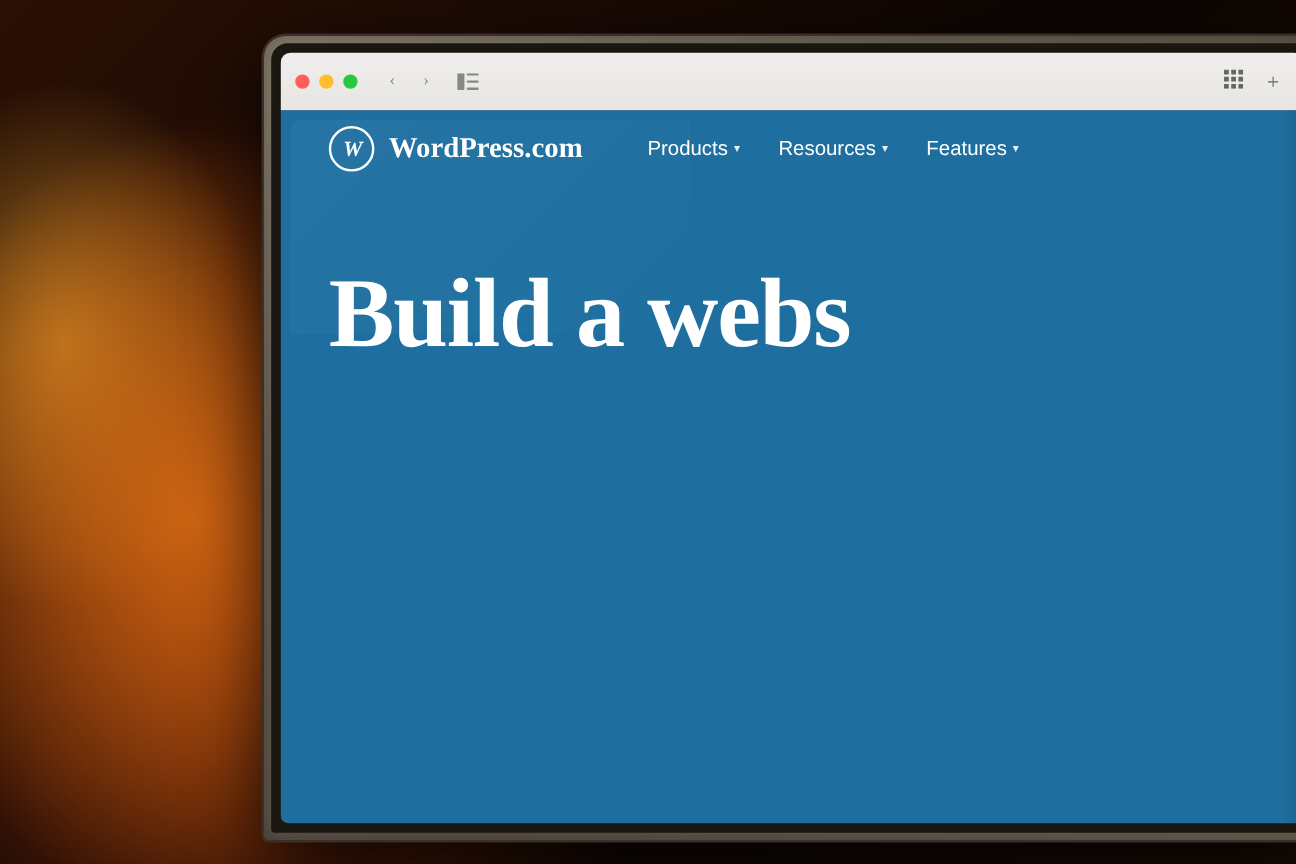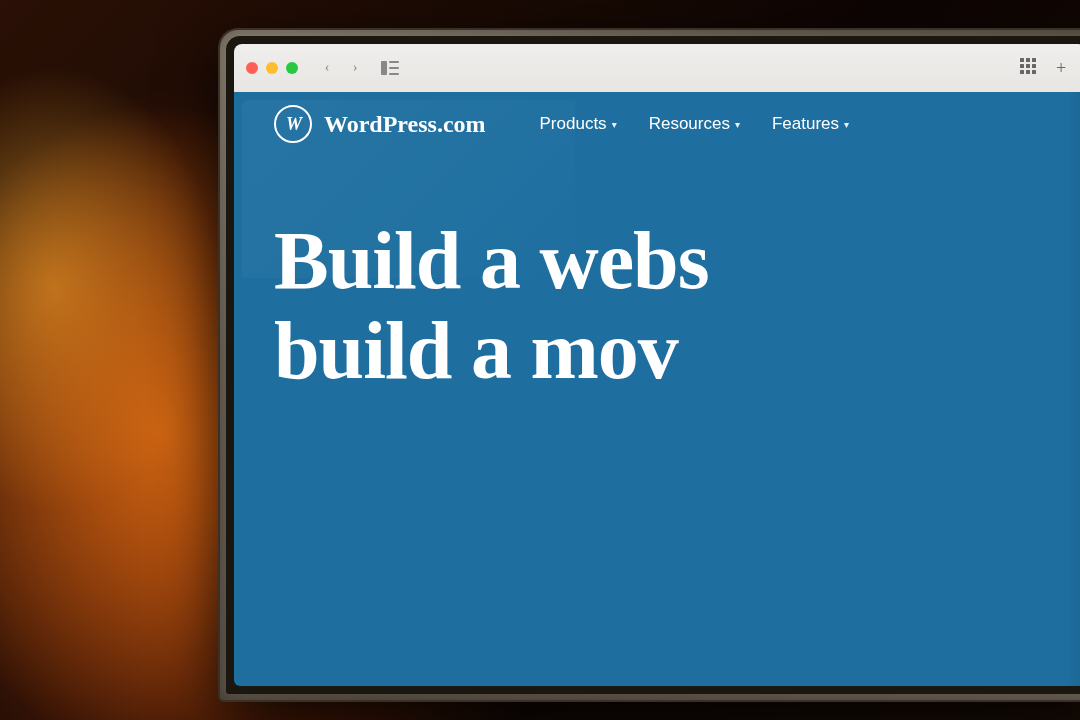--- a/index.html
+++ b/index.html
@@ -317,21 +317,20 @@
           <div class="wp-nav-item">
             <span>Features</span>
             <span class="chevron">▾</span>
           </div>
         </div>
       </div>
 
       <div class="wp-hero">
         <div class="wp-hero-title">
           <div>Build a webs</div>
-          <div>build a mov</div>
         </div>
       </div>
 
       <div class="screen-glare"></div>
     </div>
 
   </div>
 </div>
 
 </body></html>

